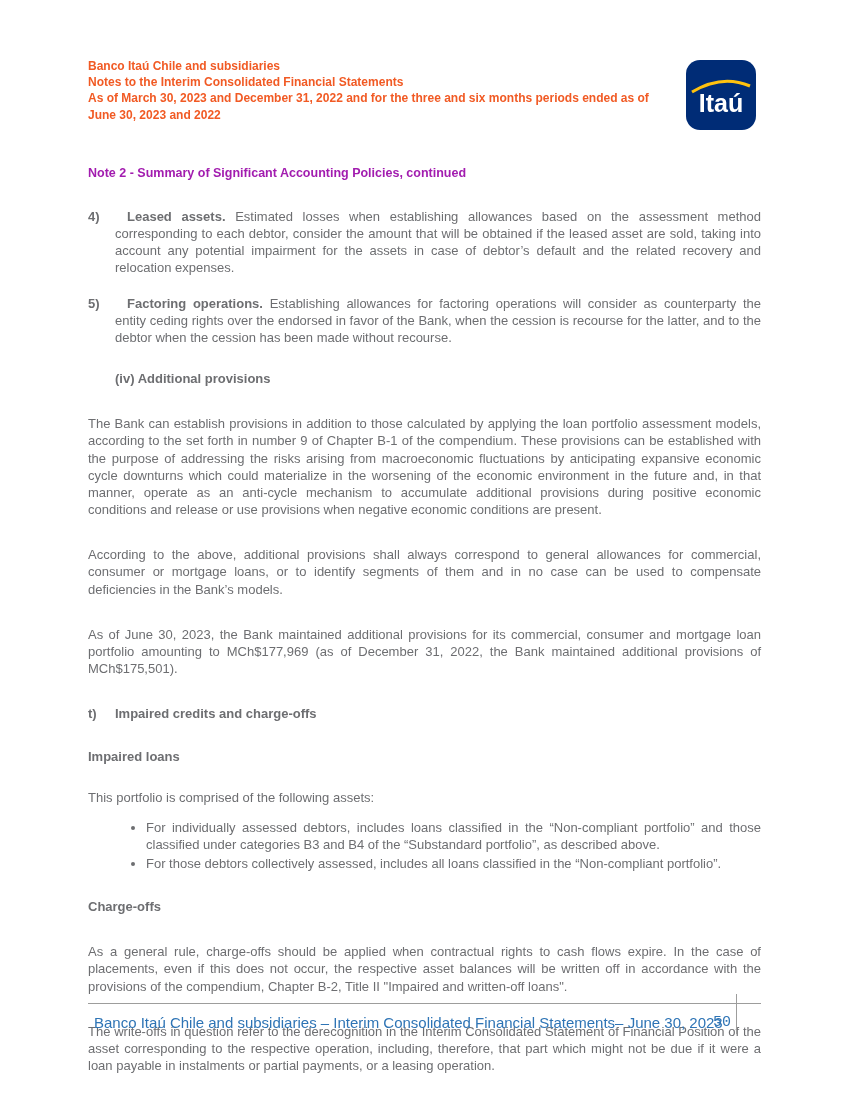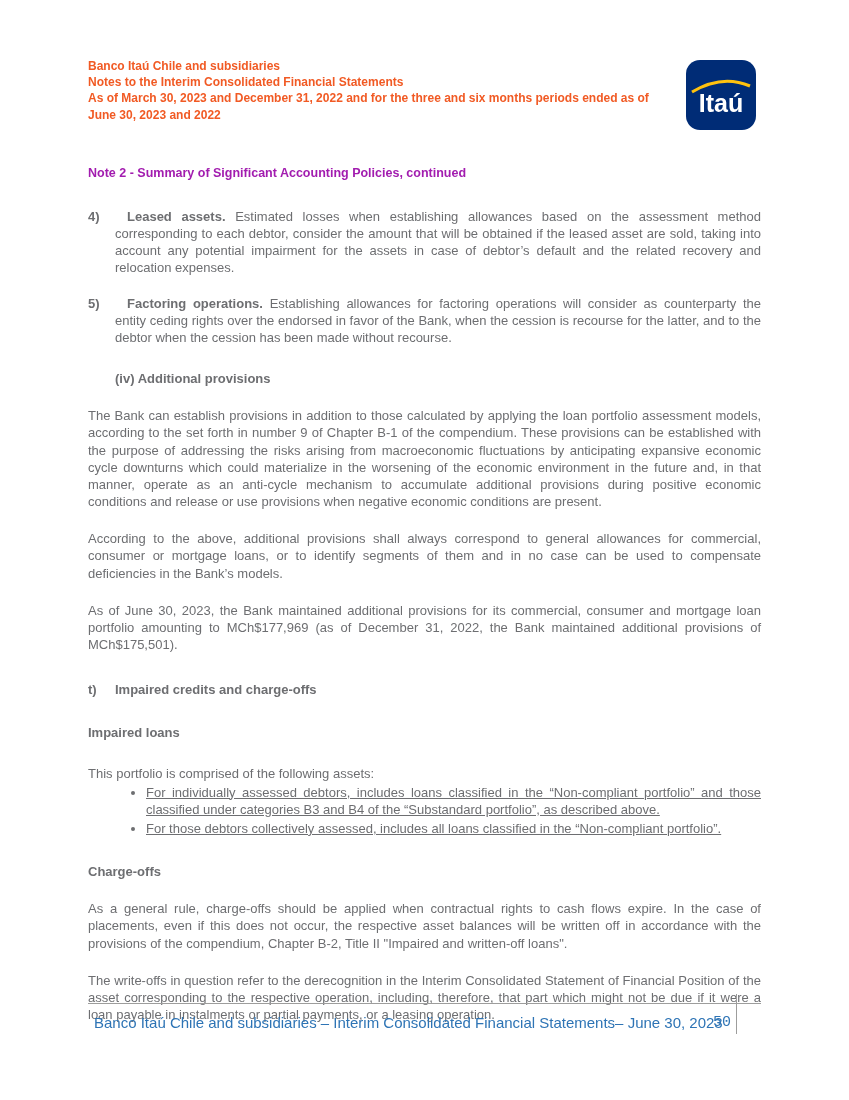--- a/index.html
+++ b/index.html
@@ -37,30 +37,29 @@
     margin-top: 28px;
     color: #6D6E71;
     font-size: 13px;
     line-height: 1.32;
   }
   .bold { font-weight: bold; padding-left: 12px; }
   .item { display: flex; margin-bottom: 18px; }
   .item .num { width: 27px; flex-shrink: 0; font-weight: bold; }
   .item .itext { flex: 1; text-align: justify; }
   .sub-heading { margin: 24px 0 0 27px; font-weight: bold; }
-  .para { margin-top: 20px; text-align: justify; }
+  .para { margin-top: 28px; text-align: justify; }
   .t-heading { display: flex; margin-top: 28px; font-weight: bold; }
   .t-heading .num { width: 27px; flex-shrink: 0; }
   .plain-heading { margin-top: 26px; font-weight: bold; }
   .intro { margin-top: 24px; }
   ul.bullets {
-    margin-top: 1px;
+    margin-top: 12px;
     padding-left: 58px;
     list-style: disc;
-    text-decoration: underline;
   }
   ul.bullets li { text-align: justify; margin-bottom: 2px; }
   
   .footer {
     position: absolute;
     left: 88px;
     width: 673px;
     top: 1003px;
     border-top: 1px solid #9D9D9C;
     color: #2E74B5;

